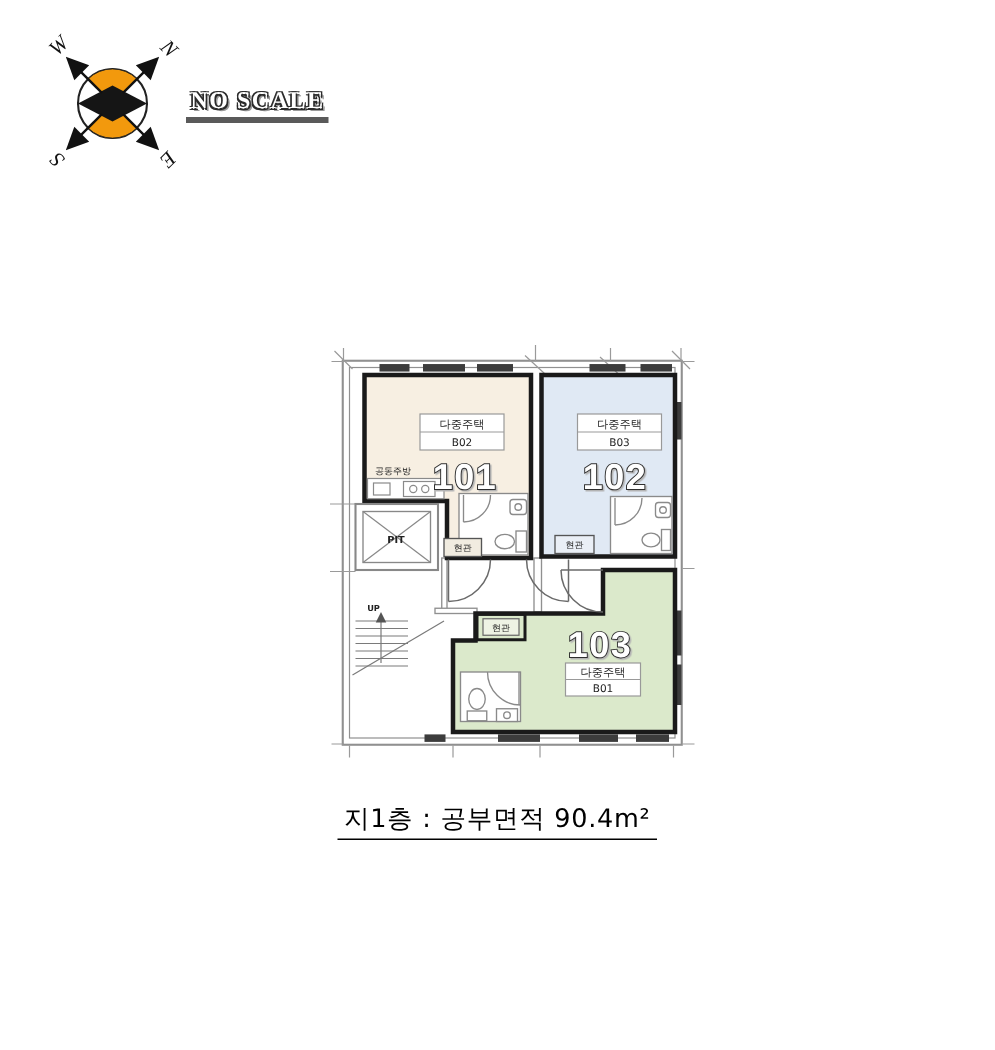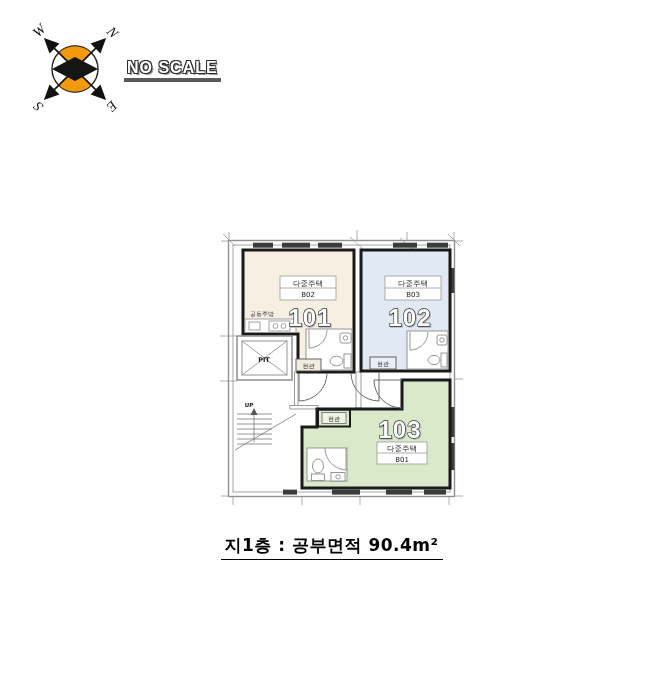--- a/index.html
+++ b/index.html
@@ -1,27 +1,27 @@
 <!DOCTYPE html>
 <html><head>
 <meta charset="utf-8">
 <style>
   html,body{margin:0;padding:0;background:#fff;}
   .page{position:relative;width:663px;height:700px;background:#ffffff;overflow:hidden;
         font-family:"DejaVu Sans","Liberation Sans",sans-serif;}
   .compass{position:absolute;left:22px;top:12px;width:110px;height:115px;}
   .no-scale{position:absolute;left:124px;top:58px;display:inline-block;
-    font-family:Liberation Sans, sans-serif;
+    font-family:Liberation Serif, serif;
     font-weight:bold;font-size:16px;letter-spacing:1px;color:#fff;
     text-shadow:-1px -1px 0 #2b2b2b,1px -1px 0 #2b2b2b,-1px 1px 0 #2b2b2b,1px 1px 0 #2b2b2b,2px 2px 0 #9a9a9a;
     border-bottom:4px solid #5a5a5a;padding:1px 3px 1px 3px;}
   .plan-svg{position:absolute;left:0;top:0;}
   .caption{position:absolute;left:0;top:534px;width:663px;text-align:center;}
   .caption span{display:inline-block;font-size:17px;color:#000;
-    border-bottom:1.6px solid #000;padding:0 4px 2px 4px;letter-spacing:0.5px;font-weight:bold;}
+    border-bottom:1.6px solid #000;padding:0 4px 2px 4px;letter-spacing:0.5px;}
   
   .t-kr{font-family:"DejaVu Sans","Liberation Sans",sans-serif;fill:#222;}
   .room-num{font-family:"Liberation Sans","DejaVu Sans",sans-serif;font-weight:bold;
     font-size:24px;fill:#ffffff;stroke:#2e2e2e;stroke-width:1.3px;paint-order:stroke;
     letter-spacing:1px;filter:drop-shadow(1.6px 1.6px 0 #b3b3b3);}
   .compass-letter{font-family:"Liberation Serif","DejaVu Serif",serif;font-style:italic;
     font-size:14px;fill:#111;}
 </style>
 </head>
 <body>

